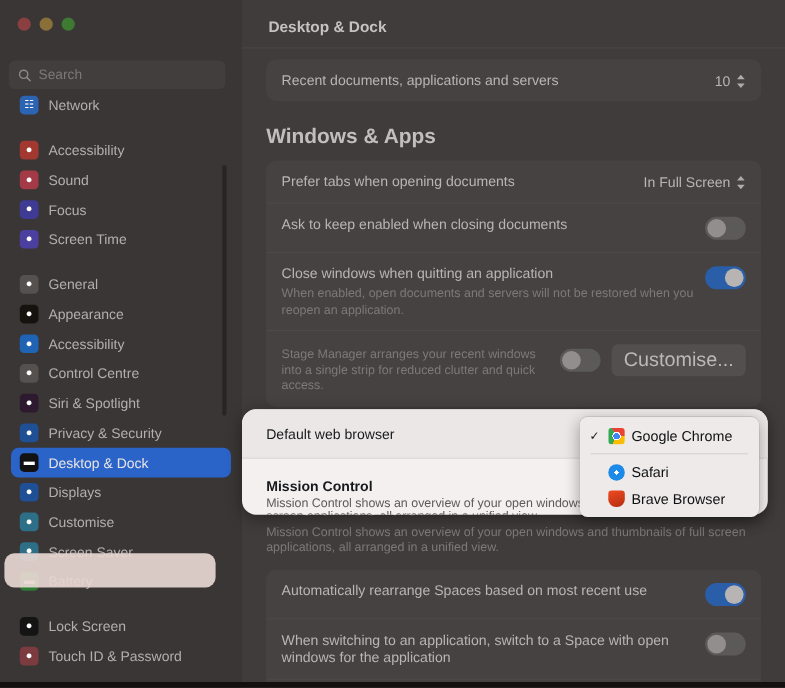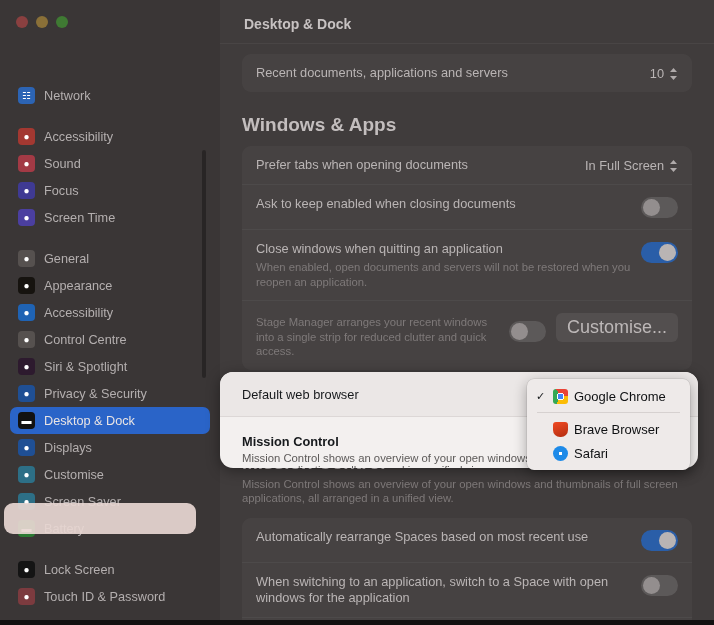--- a/index.html
+++ b/index.html
@@ -135,21 +135,21 @@
   .row-label {
     font-size: 12.8px; color: #bab5b5; line-height: 16px;
   }
   .row-label.bold { font-weight: bold; color: #c3bebe; }
   .row-sub {
     font-size: 11.3px; color: #7e7979; line-height: 14.5px;
     margin-top: 3px; max-width: 400px;
   }
   .row-ctl {
     flex: 0 0 auto;
-    display: flex; align-items: flex-end; gap: 10px;
+    display: flex; align-items: center; gap: 10px;
     padding-top: 1px;
   }
 
   .section-title {
     margin: 22px 22px 2px 22px;
     font-size: 19px; font-weight: bold;
     color: #c3bebe;
   }
 
   
@@ -263,20 +263,29 @@
 <div id="app">
 
   <div class="sidebar">
 
     <div class="traffic-lights">
       <div class="tl red"></div>
       <div class="tl yellow"></div>
       <div class="tl green"></div>
     </div>
 
+    <div class="search-field">
+      <span class="search-icon">
+        <svg width="13" height="13" viewBox="0 0 16 16">
+          <circle cx="6.8" cy="6.8" r="4.6" fill="none" stroke="#8d8888" stroke-width="1.6"></circle>
+          <line x1="10.3" y1="10.3" x2="14" y2="14" stroke="#8d8888" stroke-width="1.7" stroke-linecap="round"></line>
+        </svg>
+      </span>
+      <span class="search-placeholder">Search</span>
+    </div>
 
     <div class="sidebar-list" id="sidebar-list">
       <div class="sb-sel-ring"></div>
     <div class="sb-item">
           <span class="sb-ico" style="background: rgb(44, 100, 180);">☷</span>
           <span>Network</span>
         </div>
         <div class="sb-gap"></div>
         <div class="sb-item">
           <span class="sb-ico" style="background: rgb(163, 56, 49);">●</span>
@@ -492,24 +501,24 @@
 
   <div class="dropdown" id="dropdown">
       <div class="dd-item">
         <span class="dd-check">✓</span>
         <span class="dd-ico" style="background: radial-gradient(circle, rgb(66, 133, 244) 0px, rgb(66, 133, 244) 28%, rgb(255, 255, 255) 28%, rgb(255, 255, 255) 36%, transparent 36%), conic-gradient(from -30deg, rgb(234, 67, 53) 0deg, rgb(234, 67, 53) 33%, rgb(251, 188, 5) 33%, rgb(251, 188, 5) 66%, rgb(52, 168, 83) 66%, rgb(52, 168, 83) 100%);"></span>
         <span>Google Chrome</span>
       </div>
       <div class="dd-sep"></div>
       <div class="dd-item">
         <span class="dd-check"></span>
+        <span class="dd-ico" style="background: radial-gradient(circle, rgb(255, 255, 255) 0px, rgb(255, 255, 255) 18%, rgb(29, 138, 232) 18%, rgb(29, 138, 232) 100%); border-radius: 50%;"></span>
+        <span>Safari</span>
+      </div>
+      <div class="dd-item">
+        <span class="dd-check"></span>
         <span class="dd-ico" style="background: linear-gradient(160deg, rgb(240, 74, 34), rgb(179, 45, 16)); border-radius: 3px 3px 7px 7px;"></span>
         <span>Brave Browser</span>
       </div>
-      <div class="dd-item">
-        <span class="dd-check"></span>
-        <span class="dd-ico" style="background: radial-gradient(circle, rgb(255, 255, 255) 0px, rgb(255, 255, 255) 18%, rgb(29, 138, 232) 18%, rgb(29, 138, 232) 100%); border-radius: 50%;"></span>
-        <span>Safari</span>
-      </div>
     </div>
 
   <div class="bottom-bar"></div>
 </div>
 
 </body></html>

